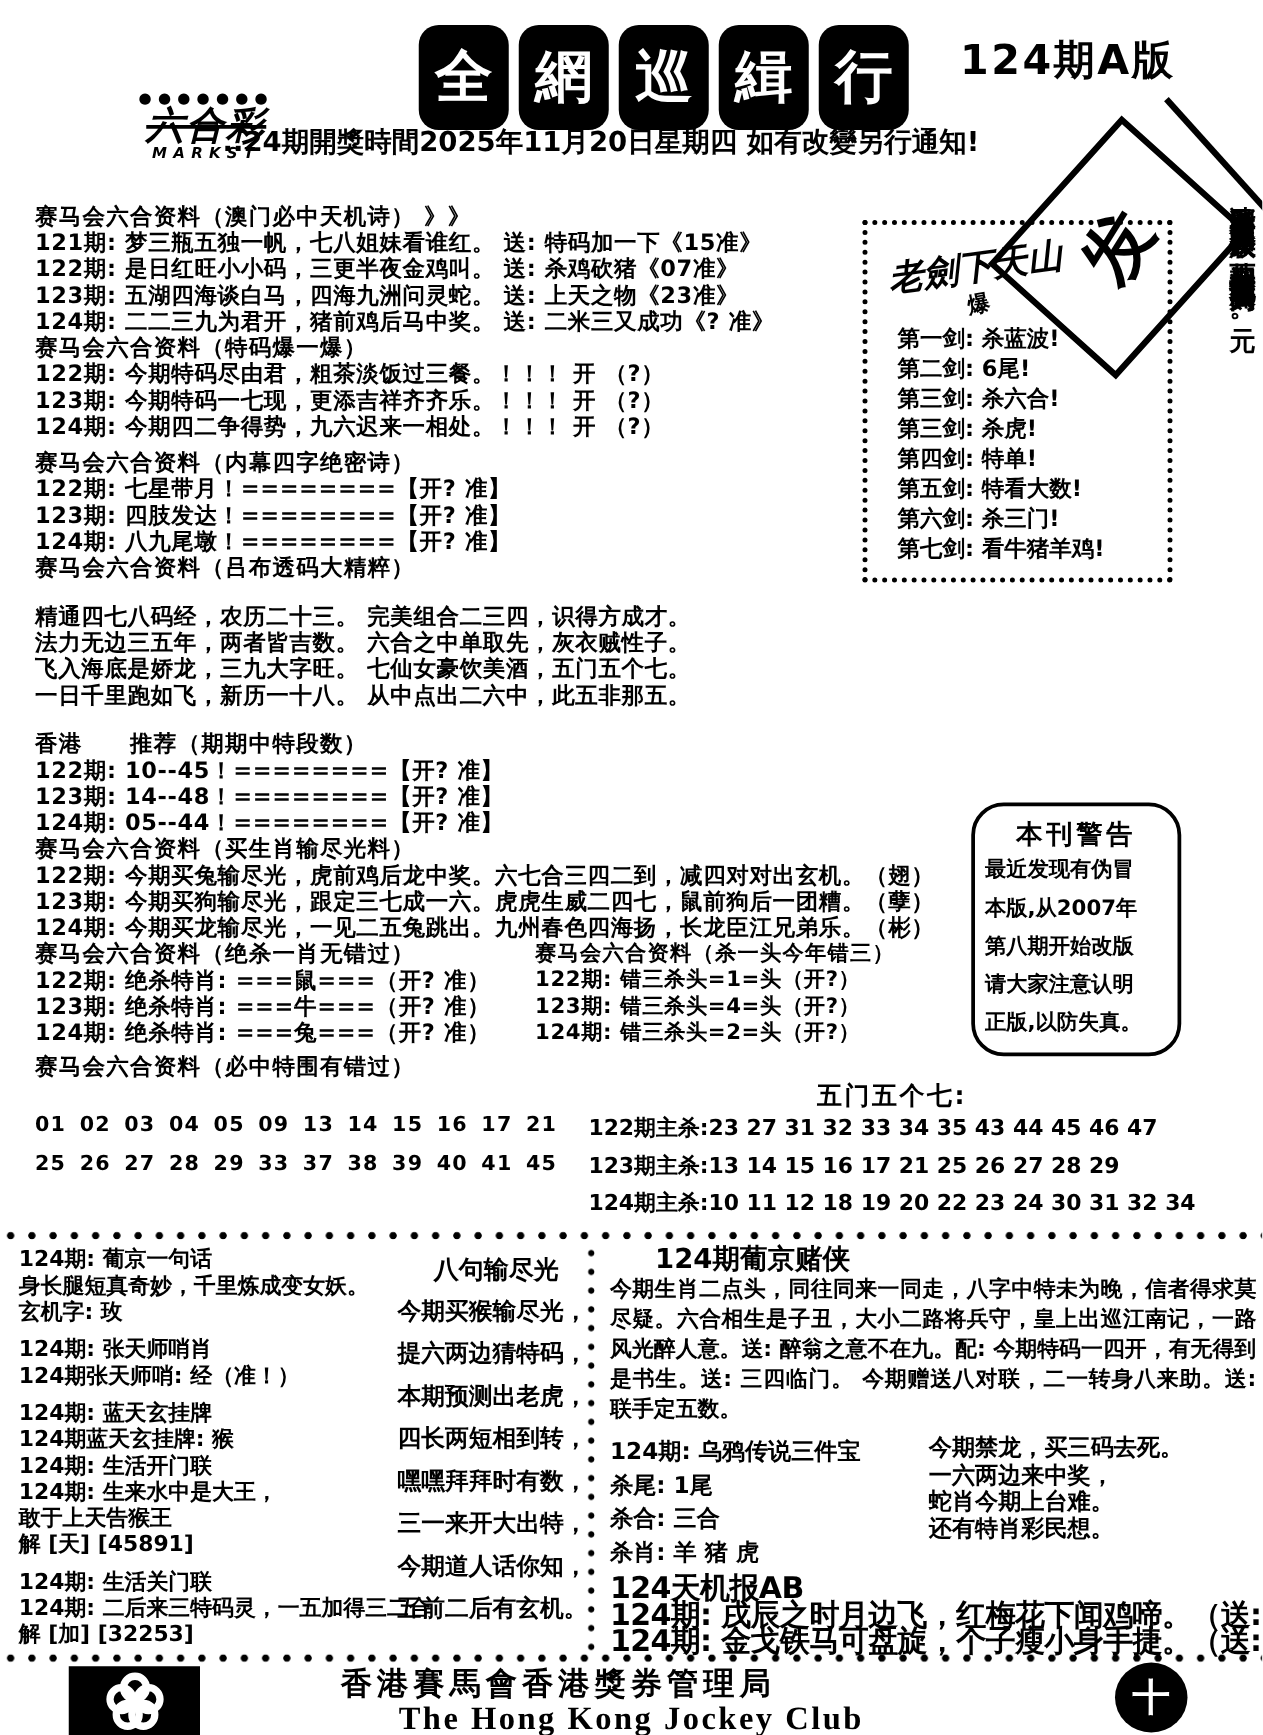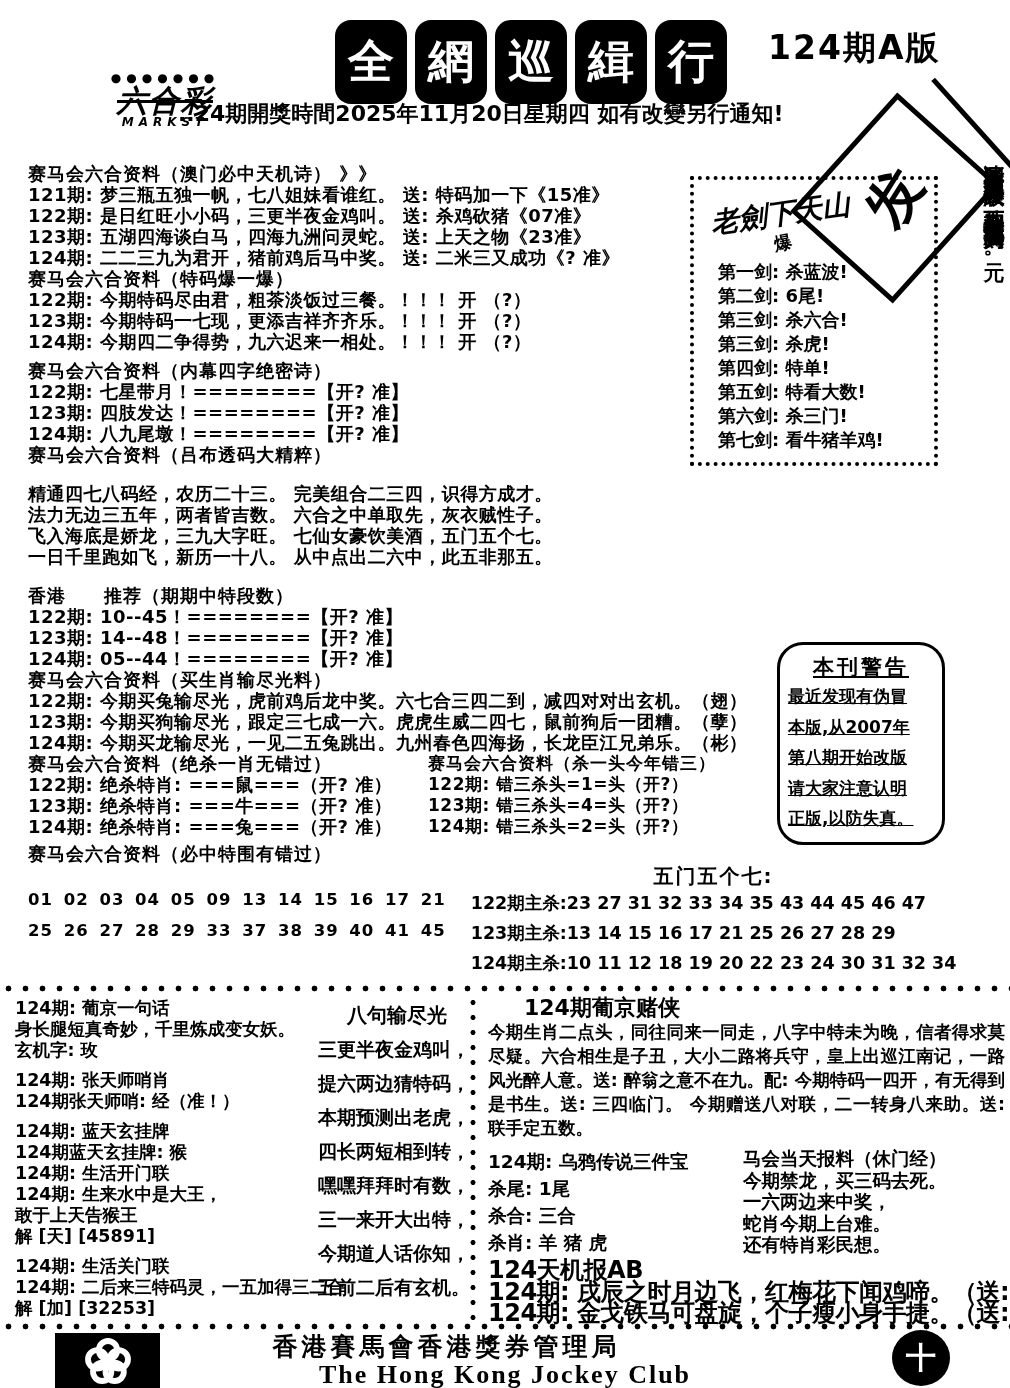--- a/index.html
+++ b/index.html
@@ -29,21 +29,21 @@
   
   #sword{position:absolute;left:690px;top:176px;width:248px;border:4px dotted #000;
          padding:4px 10px 10px;background:#fff;z-index:3;box-sizing:border-box;}
   #sword .title{font-size:28px;font-style:italic;font-weight:900;transform:rotate(-8deg);
                 margin:6px 0 0 6px;white-space:nowrap;}
   #sword .burst{font-size:18px;margin:2px 0 6px 70px;transform:rotate(-10deg);width:30px;}
   .sword-line{font-size:18px;line-height:24px;white-space:nowrap;padding-left:14px;}
 
   
   #warning{position:absolute;left:777px;top:642px;width:168px;border:3.5px solid #000;
-           border-radius:26px;padding:8px 6px;background:#fff;z-index:3;box-sizing:border-box;text-decoration:underline;}
+           border-radius:26px;padding:8px 6px;background:#fff;z-index:3;box-sizing:border-box;}
   #warning .title{text-align:center;font-size:21px;letter-spacing:3px;}
   .warn-line{font-size:17px;line-height:30.5px;white-space:nowrap;padding-left:2px;}
 
   
   #left-flow{position:absolute;left:28px;top:163px;width:920px;z-index:2;}
   .ln{font-size:18px;line-height:21px;letter-spacing:.5px;white-space:nowrap;}
   .hd{letter-spacing:1px;}
   .gap{height:8px;} .gapL{height:18px;}
   #dual{display:flex;width:920px;}
   #dual .dcol1{width:400px;} #dual .dcol2{flex:1;}
@@ -229,21 +229,21 @@
       <div class="bl">解 [天] [45891]</div>
       <div class="bgap"></div>
       <div class="bl">124期: 生活关门联</div>
       <div class="bl">124期: 二后来三特码灵，一五加得三二合</div>
       <div class="bl">解 [加] [32253]</div>
     </div>
 
   <div id="b-mid">
     <div class="title">八句输尽光</div>
     <div>
-        <div class="bm">三更半夜金鸡叫，</div>
+        <div class="bm">今期买猴输尽光，</div>
         <div class="bm">提六两边猜特码，</div>
         <div class="bm">本期预测出老虎，</div>
         <div class="bm">四长两短相到转，</div>
         <div class="bm">嘿嘿拜拜时有数，</div>
         <div class="bm">三一来开大出特，</div>
         <div class="bm">今期道人话你知，</div>
         <div class="bm">五前二后有玄机。</div>
       </div>
   </div>
 
@@ -251,21 +251,20 @@
     <div class="br-title">124期葡京赌侠</div>
     <div class="br-para">今期生肖二点头，同往同来一同走，八字中特未为晚，信者得求莫尽疑。六合相生是子丑，大小二路将兵守，皇上出巡江南记，一路风光醉人意。送: 醉翁之意不在九。配: 今期特码一四开，有无得到是书生。送: 三四临门。 今期赠送八对联，二一转身八来助。送: 联手定五数。</div>
     <div id="br-row">
       <div id="crow">
           <div class="crow-l">124期: 乌鸦传说三件宝</div>
           <div class="crow-l">杀尾: 1尾</div>
           <div class="crow-l">杀合: 三合</div>
           <div class="crow-l">杀肖: 羊 猪 虎</div>
         </div>
       <div id="daily">
-          <div class="daily-l">马会当天报料（休门经）</div>
           <div class="daily-l">今期禁龙，买三码去死。</div>
           <div class="daily-l">一六两边来中奖，</div>
           <div class="daily-l">蛇肖今期上台难。</div>
           <div class="daily-l">还有特肖彩民想。</div>
         </div>
     </div>
     <div id="tianji">
       <div class="tj">124天机报AB</div>
       <div>
           <div class="tj">124期: 戌辰之时月边飞，红梅花下闻鸡啼。（送: 天寿八千岁为春）</div>

